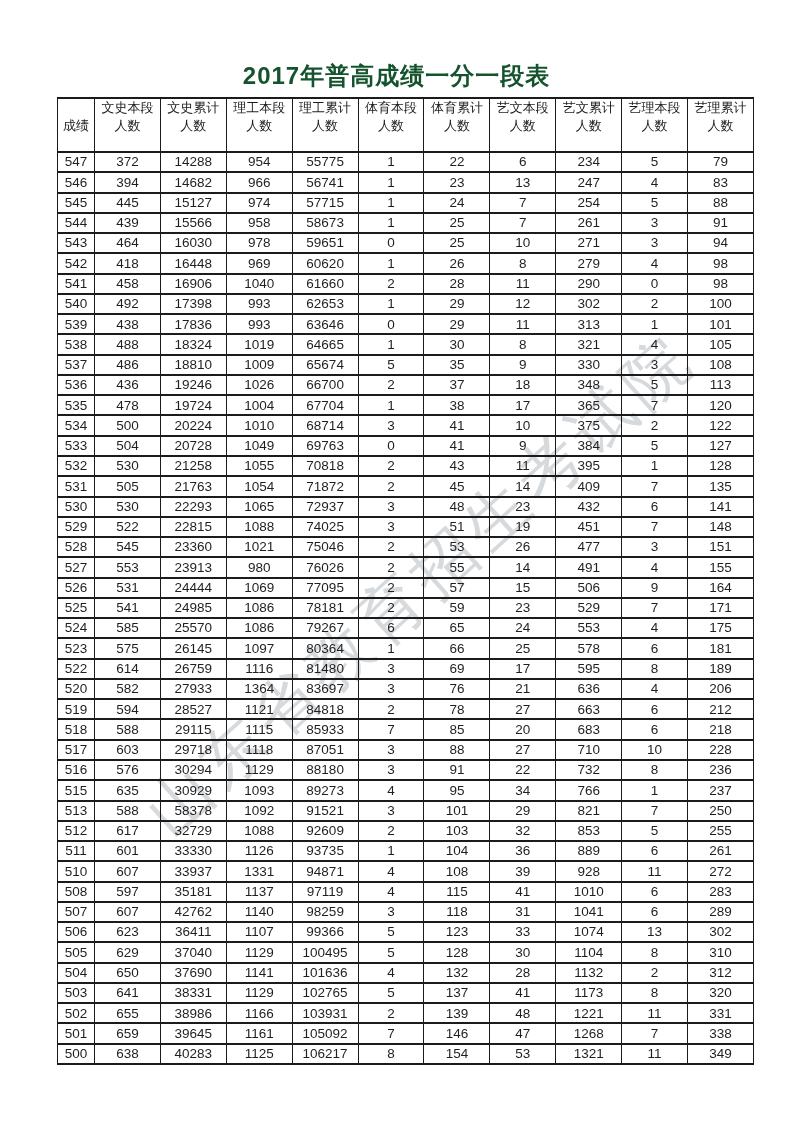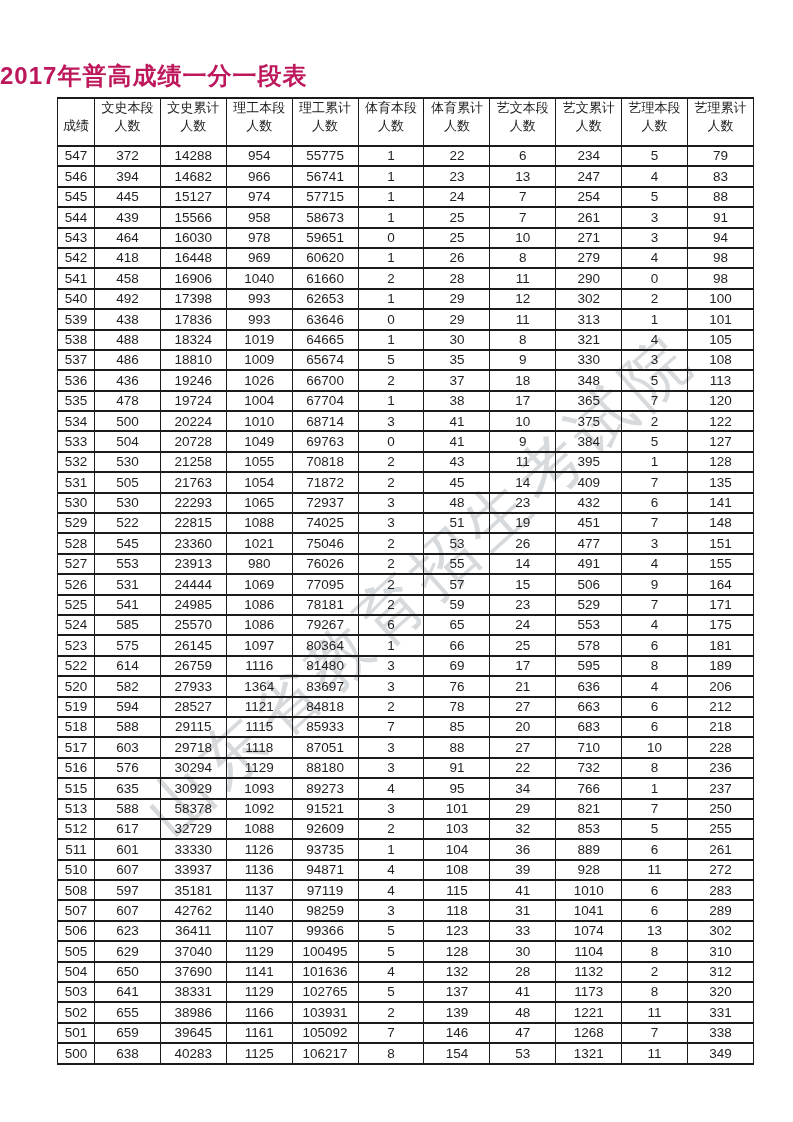--- a/index.html
+++ b/index.html
@@ -25,24 +25,25 @@
     z-index: 0;
     opacity: 0.55;
     user-select: none;
   }
   .title {
     position: absolute;
     top: 60px;
     left: 0;
     width: 100%;
     margin: 0;
+    text-align: center;
     font-size: 24px;
     font-weight: 700;
     letter-spacing: 1px;
-    color: #be185d;
+    color: #14532d;
     z-index: 1;
     font-family: "Liberation Sans", "DejaVu Sans", sans-serif;
   }
   table.score-table {
     position: absolute;
     left: 57px;
     top: 97px;
     width: 697px;
     height: 968px;
     border-collapse: collapse;
@@ -58,21 +59,21 @@
     border-bottom: 2px solid #1b1b1b;
     padding: 0;
     text-align: center;
     vertical-align: middle;
     overflow: hidden;
   }
   .score-table thead tr { height: 40px; }
   .score-table thead th {
     font-weight: 400;
     vertical-align: bottom;
-    padding-bottom: 10px;
+    padding-bottom: 16px;
     font-size: 13px;
     line-height: 18px;
     font-family: "Liberation Serif", "DejaVu Serif", serif;
     color: #1c1c1c;
   }
   .score-table tbody td {
     font-size: 13.5px;
     line-height: 1;
     font-family: "Liberation Sans", "DejaVu Sans", sans-serif;
     color: #1f1f1f;
@@ -598,21 +599,21 @@
           <td>104</td>
           <td>36</td>
           <td>889</td>
           <td>6</td>
           <td>261</td>
         </tr>
         <tr>
           <td>510</td>
           <td>607</td>
           <td>33937</td>
-          <td>1136</td>
+          <td>1331</td>
           <td>94871</td>
           <td>4</td>
           <td>108</td>
           <td>39</td>
           <td>928</td>
           <td>11</td>
           <td>272</td>
         </tr>
         <tr>
           <td>508</td>

